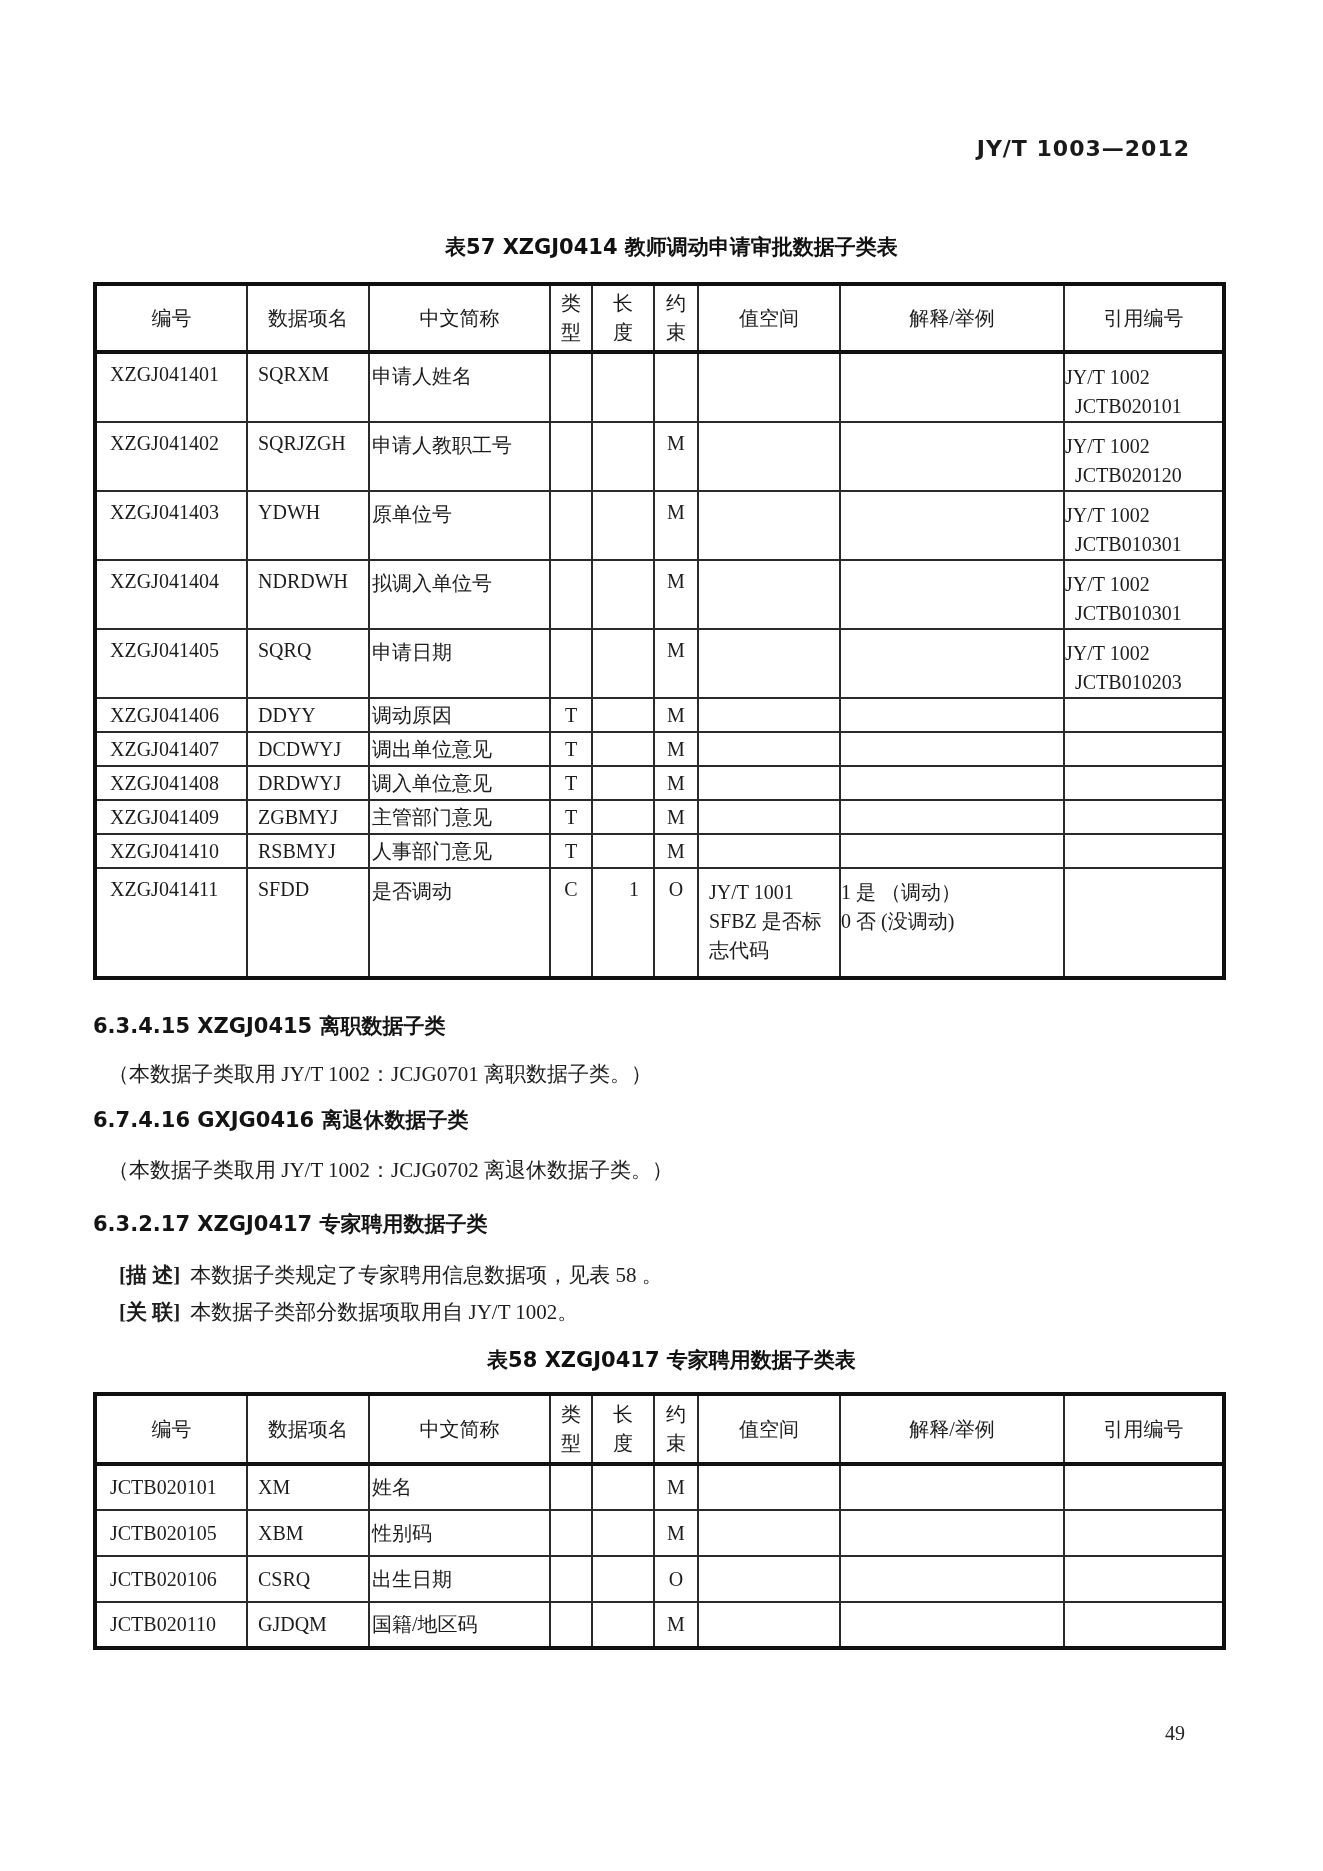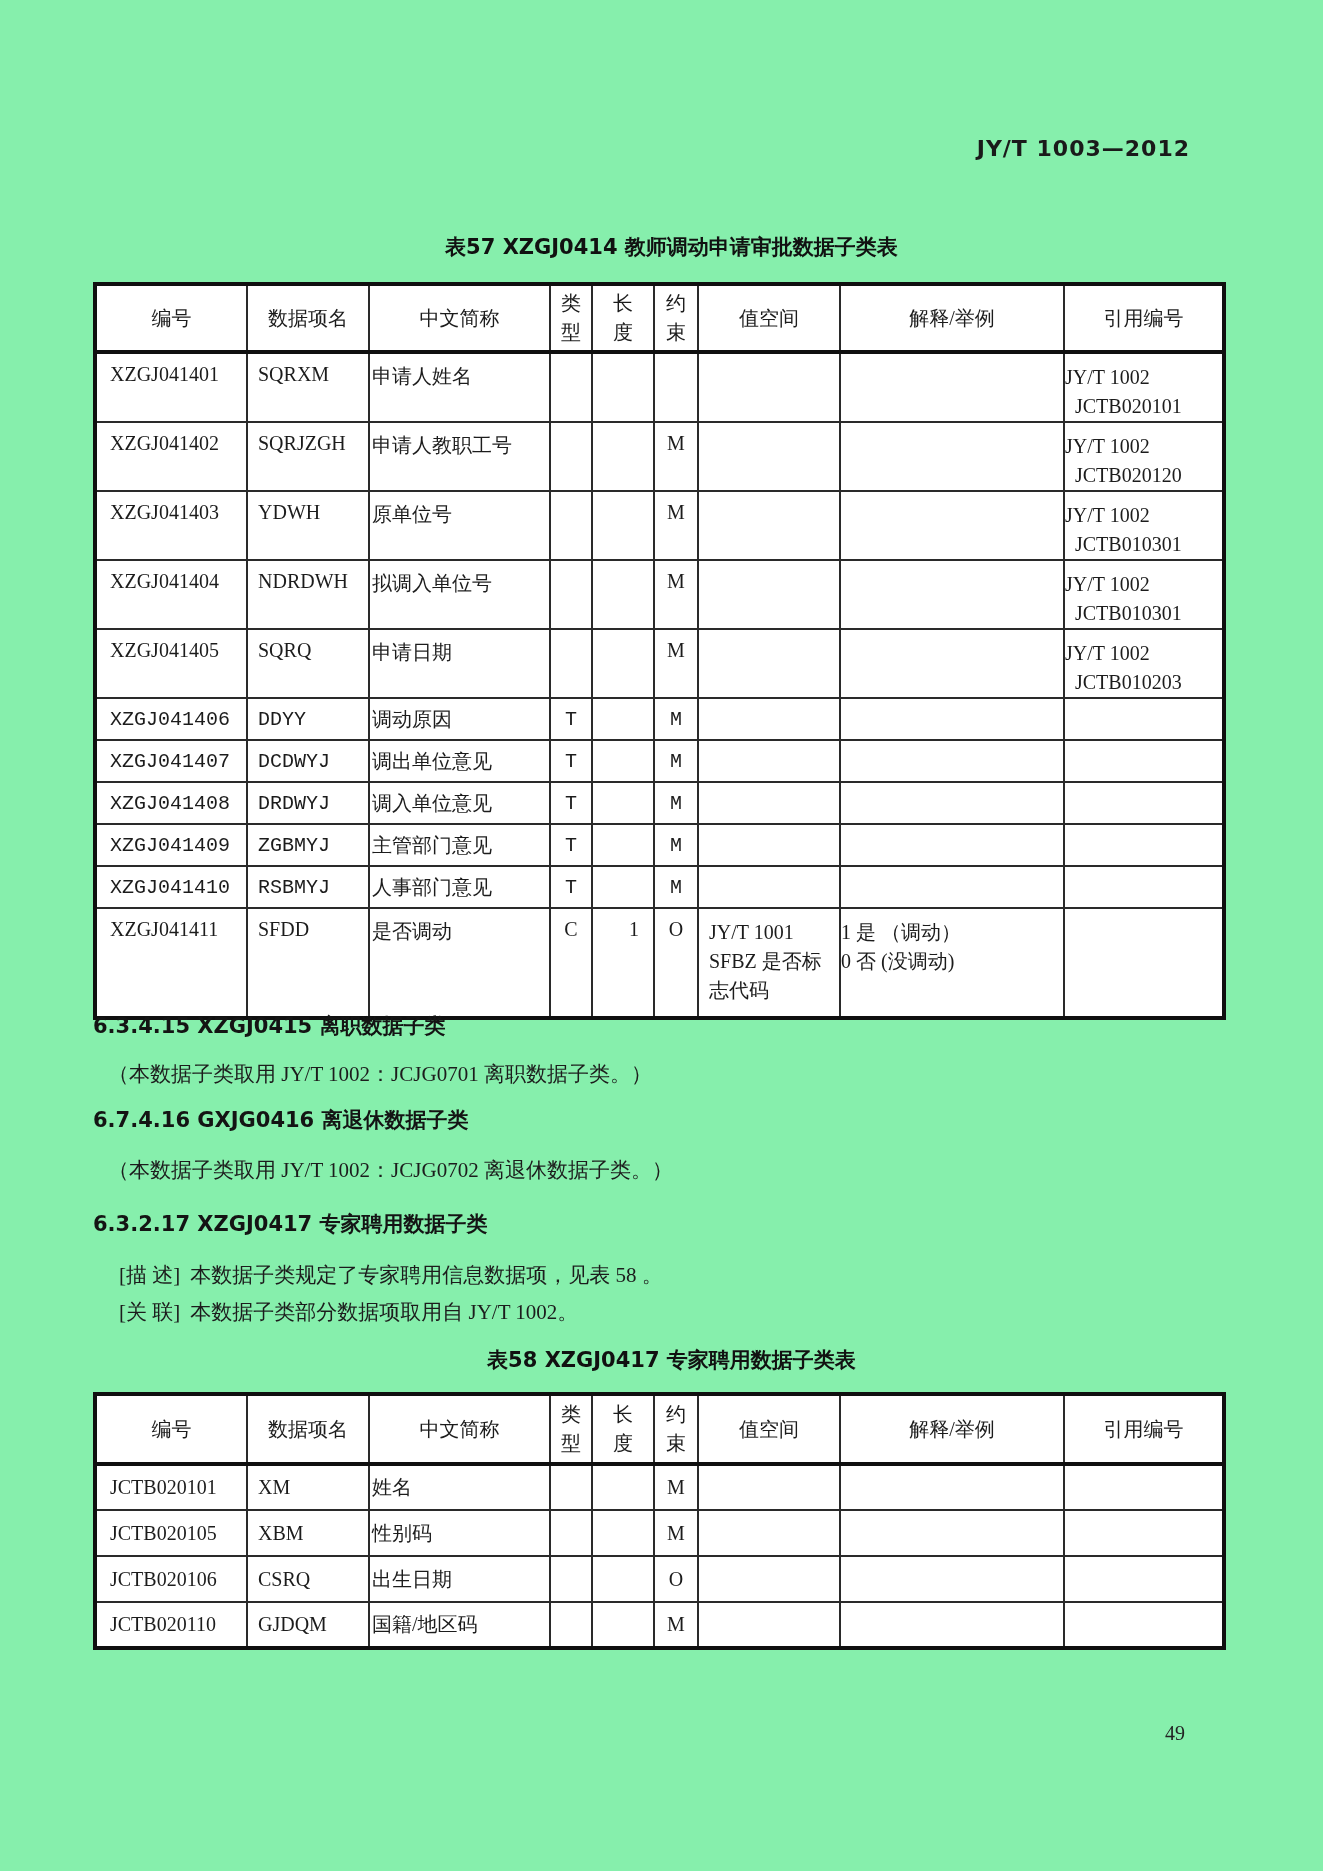--- a/index.html
+++ b/index.html
@@ -1,16 +1,16 @@
 <!DOCTYPE html>
 <html><head>
 <meta charset="utf-8">
 <style>
   html,body{margin:0;padding:0;background:#e8e8e8;}
-  .page{position:relative;width:1323px;height:1871px;background:#86efac;margin:0 auto;
+  .page{position:relative;width:1323px;height:1871px;background:#ffffff;margin:0 auto;
         color:#1c1c1c;font-family:"Liberation Serif","DejaVu Serif",serif;overflow:hidden;}
 
   .hdr{position:absolute;top:136px;right:133px;
        font-family:"DejaVu Sans","Liberation Sans",sans-serif;
        font-size:22px;font-weight:600;letter-spacing:1px;color:#1a1a1a;}
 
   .tbl-title{position:absolute;left:0;width:100%;text-align:center;
              font-family:"DejaVu Sans","Liberation Sans",sans-serif;
              font-weight:bold;font-size:21px;color:#111;padding-left:10px;}
   #t57-title{top:233px;}
@@ -20,40 +20,40 @@
             table-layout:fixed;background:#fff;border:4px solid #101010;}
   #t57{top:282px;}
   #t58{top:1392px;}
   .doc th,.doc td{border:2px solid #2a2a2a;padding:0;font-size:20px;color:#1c1c1c;overflow:hidden;}
   .doc thead th{border-bottom:4px solid #101010;font-weight:normal;text-align:center;
                 vertical-align:middle;line-height:30px;}
   #t57 thead tr{height:68px;}
   #t58 thead tr{height:70px;}
   #t58 tbody tr{height:46px;}
   tr.h-tall{height:68px;}
-  tr.h-short{height:42px;font-family:Liberation Mono, monospace;}
+  tr.h-short{height:34px;}
   tr.h-xtall{height:110px;}
   .doc tbody td{vertical-align:middle;}
   tr.h-tall td,tr.h-xtall td{vertical-align:top;padding-top:9px;}
   .line{line-height:29px;white-space:nowrap;}
   td.c-id{padding-left:13px;}
   td.c-name{padding-left:10px;}
   td.c-cn{padding-left:2px;}
   td.c-type,td.c-cons{text-align:center;}
   td.c-len{text-align:right;padding-right:14px;}
   td.c-space{padding-left:10px;}
   td.c-explain{padding-left:0;}
   td.c-ref{padding-left:0;}
   td.c-ref .line + .line{padding-left:10px;}
 
   .h2{position:absolute;left:93px;font-family:"DejaVu Sans","Liberation Sans",sans-serif;
       font-weight:bold;font-size:21px;color:#141414;white-space:nowrap;}
   .para{position:absolute;left:108px;font-size:21px;color:#1c1c1c;white-space:nowrap;}
   .lbl-line{position:absolute;left:119px;font-size:21px;color:#1c1c1c;white-space:nowrap;}
-  .lbl{font-weight:normal;margin-right:10px;}
+  .lbl{font-weight:bold;margin-right:10px;}
   .pagenum{position:absolute;top:1722px;right:138px;font-size:20px;color:#222;}
 </style>
 </head>
 <body>
 
 <div class="page">
 
   <div class="hdr">JY/T 1003—2012</div>
 
   <div class="tbl-title" id="t57-title">表57  XZGJ0414 教师调动申请审批数据子类表</div>

